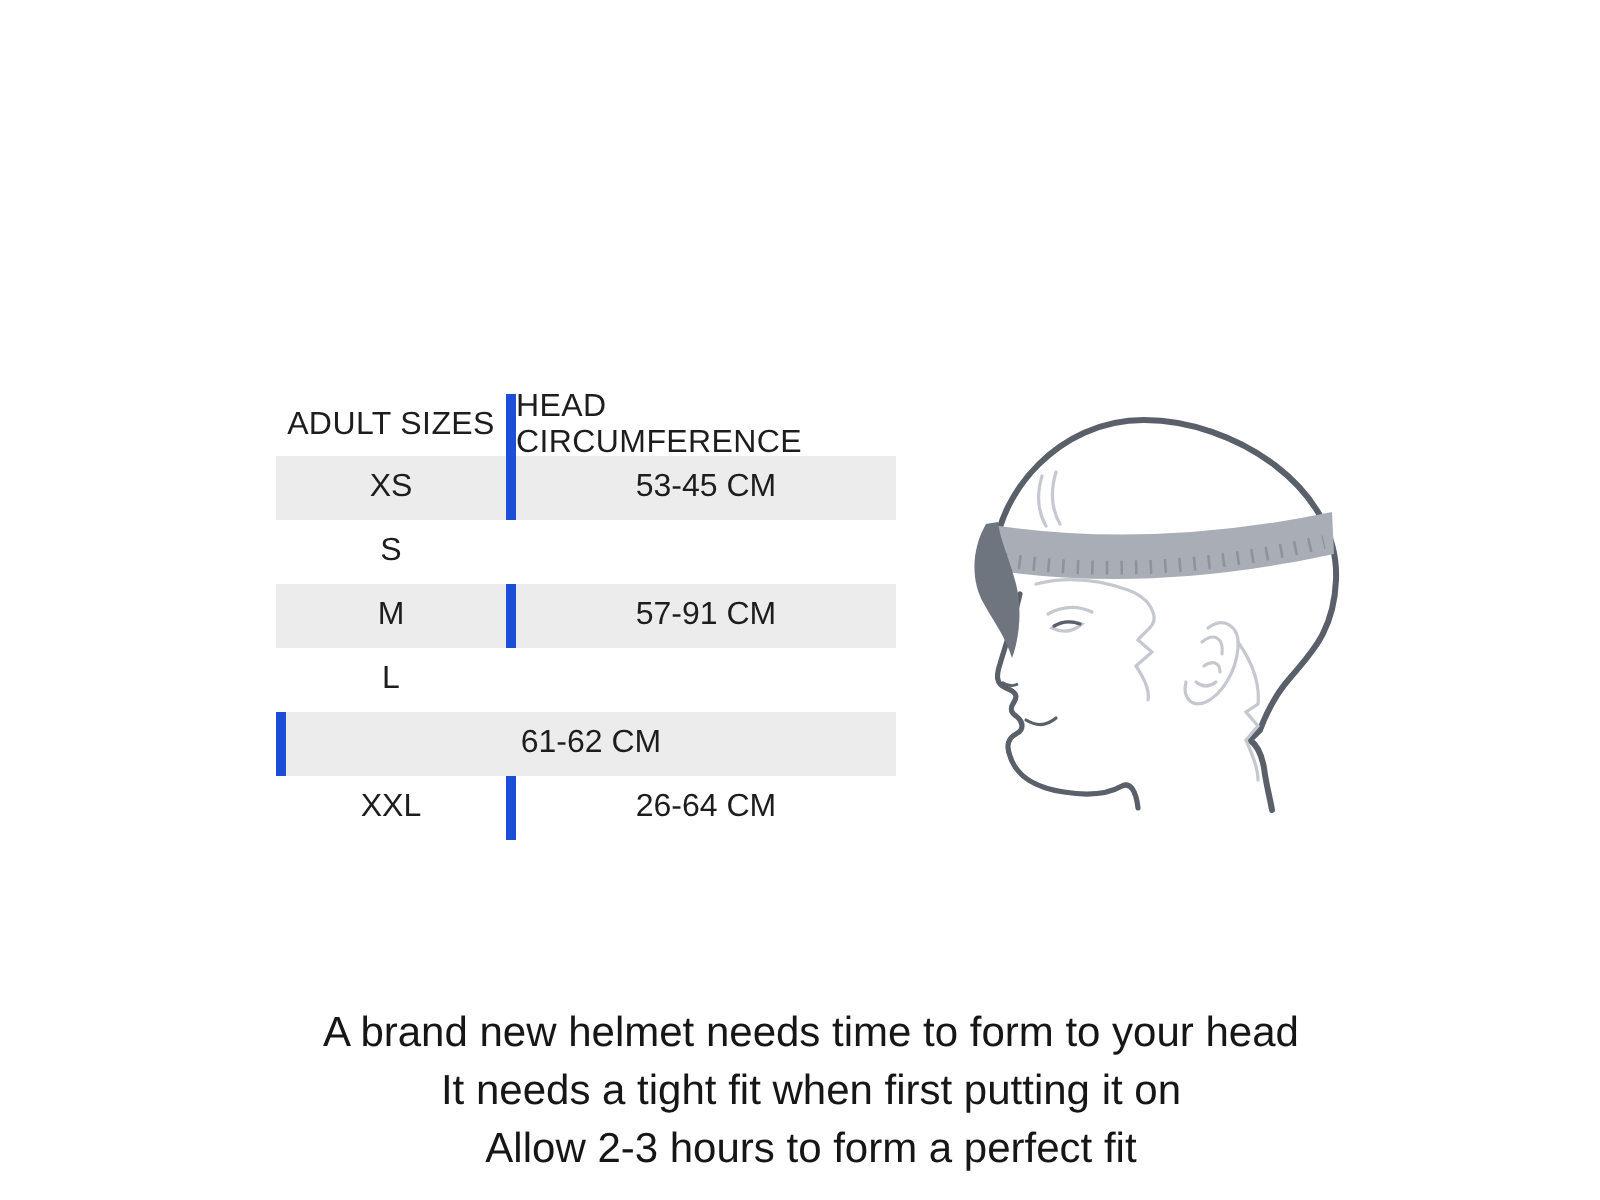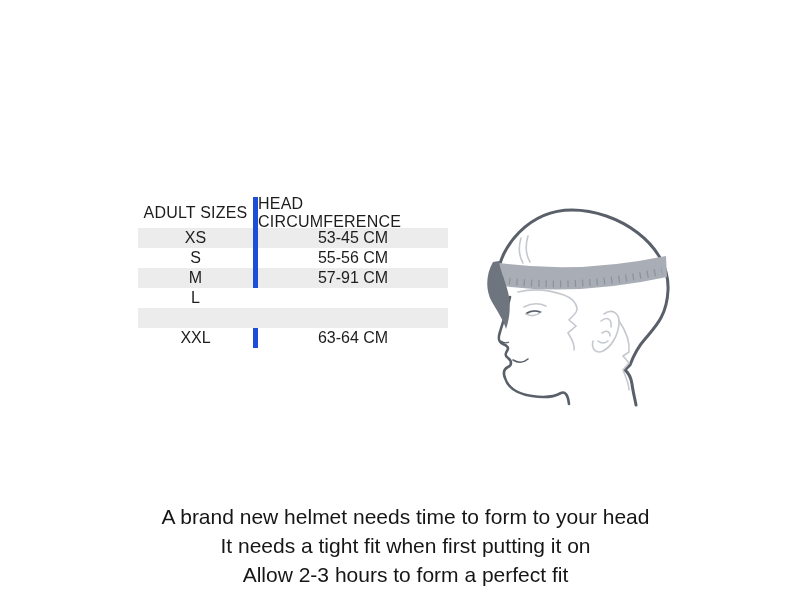--- a/index.html
+++ b/index.html
@@ -2,21 +2,21 @@
 <html><head>
 <meta charset="utf-8">
 <style>
   html,body{margin:0;padding:0;}
   .canvas{
     position:relative;width:800px;height:600px;background:#ffffff;overflow:hidden;
     font-family:"Liberation Sans", sans-serif;color:#1d1d1d;
   }
   
   .size-table{position:absolute;left:138px;top:197px;width:310px;}
-  .t-row{display:flex;height:20px;}
+  .t-row{display:flex;height:32px;}
   .t-head{height:31px;font-size:15px;letter-spacing:.2px;}
   .cell{display:flex;align-items:center;justify-content:center;font-size:16px;}
   .cell.size{width:115px;}
   .cell.circ{flex:1;border-left:5px solid #1d4ed8;}
   .t-body .t-row:nth-child(odd){background:#ececec;}
   
   .footer-note{
     position:absolute;left:0;right:0;top:502px;text-align:center;
     font-size:21px;line-height:29px;color:#161616;padding-left:11px;
   }
@@ -33,34 +33,34 @@
       <div class="cell size">ADULT SIZES</div>
       <div class="cell circ">HEAD CIRCUMFERENCE</div>
     </div>
     <div class="t-body">
       <div class="t-row">
         <div class="cell size">XS</div>
         <div class="cell circ">53-45 CM</div>
       </div>
       <div class="t-row">
         <div class="cell size">S</div>
-        <div class="cell circ">55-56 CM</div>
       </div>
       <div class="t-row">
         <div class="cell size">M</div>
         <div class="cell circ">57-91 CM</div>
       </div>
       <div class="t-row">
         <div class="cell size">L</div>
       </div>
       <div class="t-row">
+        <div class="cell circ">61-62 CM</div>
       </div>
       <div class="t-row">
         <div class="cell size">XXL</div>
-        <div class="cell circ">63-64 CM</div>
+        <div class="cell circ">26-64 CM</div>
       </div>
     </div>
   </div>
 
   <svg class="head-illustration" viewBox="0 0 210 240">
 
     <path d="M18,74 C20,48 48,10 92,10 C137,10 190,44 188,90 C187,116 175,127 165,139
              C157,148 153,157 150,165 L145,170 C149,173 151,178 152,184 C153,192 155,199 156,205" fill="none" stroke-width="3" stroke-linecap="round" stroke="#596069"></path>
 
     <g fill="none" stroke-width="1.6" stroke-linecap="round" stroke="#c5c9cf">

